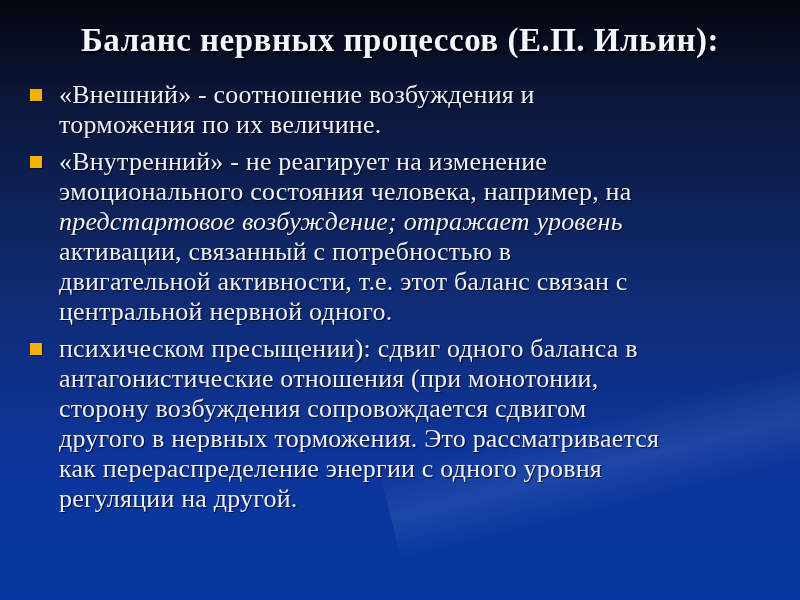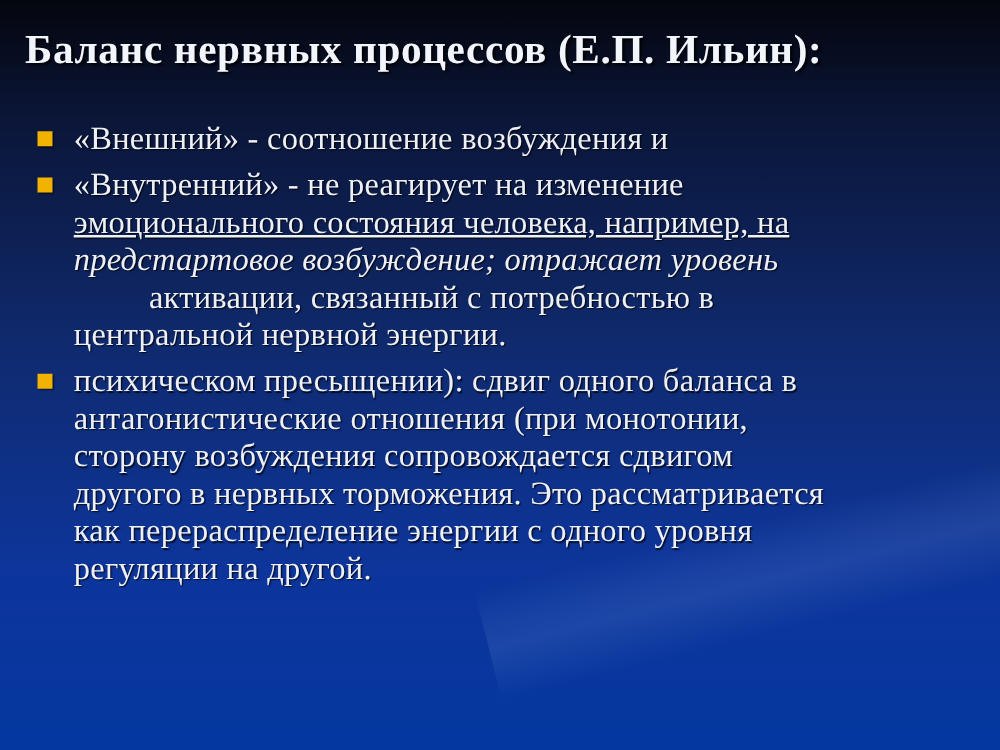--- a/index.html
+++ b/index.html
@@ -28,33 +28,33 @@
       rgba(140,175,235,0.10) 48%,
       rgba(140,175,235,0.14) 54%,
       rgba(140,175,235,0) 68%);
     pointer-events: none;
   }
   .title {
     position: absolute;
     top: 22px;
     left: 20px;
     right: 20px;
+    text-align: center;
     font-size: 33px;
     font-weight: bold;
     color: #f3f5fc;
     letter-spacing: 0.5px;
     text-shadow: 2px 2px 2px rgba(0,0,0,0.85);
     white-space: nowrap;
   }
   .content {
     position: absolute;
     top: 80px;
     left: 30px;
     right: 32px;
-    margin-top: 16px;
   }
   .bullet-item {
     display: flex;
     align-items: flex-start;
     margin-bottom: 7px;
   }
   .marker {
     flex: none;
     width: 12px;
     height: 12px;
@@ -78,31 +78,33 @@
 <div class="slide">
   <div class="swoosh"></div>
 
   <div class="title">Баланс нервных процессов (Е.П. Ильин):</div>
 
   <div class="content">
   <div class="bullet-item">
     <span class="marker" style="background: rgb(242, 178, 2);"></span>
     <div class="lines">
           <div class="line" style="color: rgb(238, 240, 248);">«Внешний» - соотношение возбуждения и</div>
+          <div class="line" style="color: rgb(238, 240, 248);">торможения по их величине.</div>
         </div>
   </div>
 
   <div class="bullet-item">
     <span class="marker" style="background: rgb(242, 178, 2);"></span>
     <div class="lines">
           <div class="line" style="color: rgb(238, 240, 248);">«Внутренний» - не реагирует на изменение</div>
-          <div class="line" style="color: rgb(238, 240, 248); text-decoration: underline;">эмоционального состояния человека, например, на</div>
+          <div class="line" style="color: rgb(238, 240, 248);">эмоционального состояния человека, например, на</div>
           <div class="line" style="color: rgb(238, 240, 248); font-style: italic;">предстартовое возбуждение; отражает уровень</div>
-          <div class="line" style="color: rgb(238, 240, 248); text-align: center;">активации, связанный с потребностью в</div>
-          <div class="line" style="color: rgb(238, 240, 248);">центральной нервной энергии.</div>
+          <div class="line" style="color: rgb(238, 240, 248);">активации, связанный с потребностью в</div>
+          <div class="line" style="color: rgb(238, 240, 248);">двигательной активности, т.е. этот баланс связан с</div>
+          <div class="line" style="color: rgb(238, 240, 248);">центральной нервной одного.</div>
         </div>
   </div>
 
   <div class="bullet-item">
     <span class="marker" style="background: rgb(242, 178, 2);"></span>
     <div class="lines">
           <div class="line" style="color: rgb(238, 240, 248);">психическом пресыщении): сдвиг одного баланса в</div>
           <div class="line" style="color: rgb(238, 240, 248);">антагонистические отношения (при монотонии,</div>
           <div class="line" style="color: rgb(238, 240, 248);">сторону возбуждения сопровождается сдвигом</div>
           <div class="line" style="color: rgb(238, 240, 248);">другого в нервных торможения. Это рассматривается</div>

